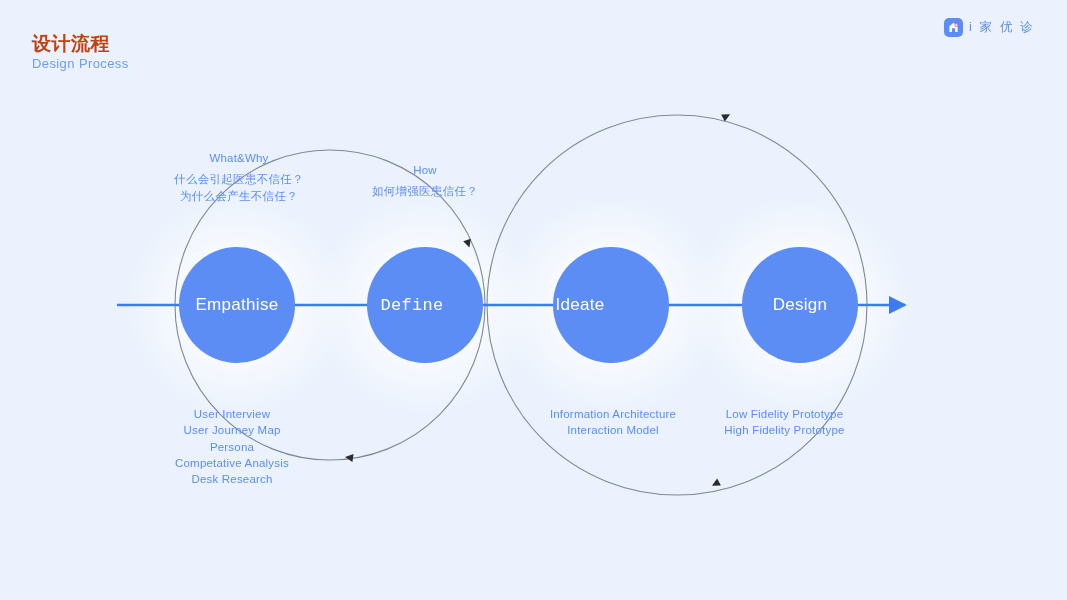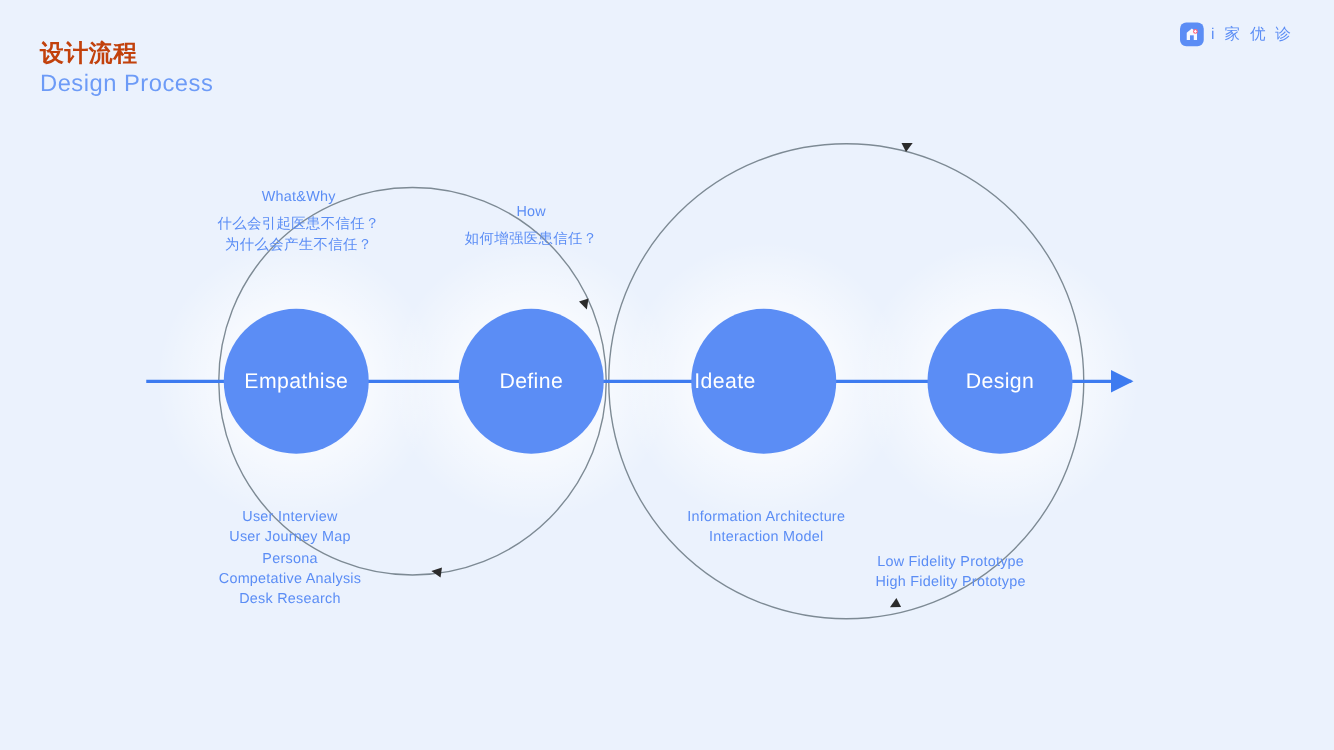--- a/index.html
+++ b/index.html
@@ -33,21 +33,21 @@
     line-height: 1.12;
     user-select: none;
   }
   .header .title-cn {
     font-size: 19px;
     font-weight: bold;
     color: #c2410c;
     letter-spacing: 0.5px;
   }
   .header .title-en {
-    font-size: 19px;
+    font-size: 13px;
     font-weight: 400;
     color: #6d9bf7;
     letter-spacing: 0.4px;
     margin-top: 3px;
   }
 
   
   .logo {
     position: absolute;
     right: 32px;
@@ -105,21 +105,21 @@
   .anno .cn {
     font-size: 11.5px;
     letter-spacing: 0.3px;
   }
   .anno .row { display: block; }
 
   .anno-whatwhy { left: 103px; top: 150px; width: 272px; }
   .anno-how     { left: 330px; top: 150px; width: 190px; margin-top: 12px; }
   .anno-empathise-list { left: 107px; top: 406px; width: 250px; }
   .anno-ideate-list    { left: 489px; top: 406px; width: 248px; }
-  .anno-design-list    { left: 636px; top: 406px; width: 249px; margin-top: 36px; }
+  .anno-design-list    { left: 660px; top: 406px; width: 249px; }
 
   .anno .gap-top { margin-top: 5px; display: block; }
 
   
   .node-label {
     position: absolute;
     color: #ffffff;
     font-size: 17px;
     letter-spacing: 0.3px;
     text-align: center;
@@ -190,21 +190,21 @@
 
     <g>
       <circle cx="237" cy="305" r="58" fill="#5b8df5"></circle>
       <circle cx="425" cy="305" r="58" fill="#5b8df5"></circle>
       <circle cx="611" cy="305" r="58" fill="#5b8df5"></circle>
       <circle cx="800" cy="305" r="58" fill="#5b8df5"></circle>
     </g>
   </svg>
 
   <div class="node-label" style="left:237px; top:305px;">Empathise</div>
-  <div class="node-label" style="left:425px; top:305px;">Define</div>
+  <div class="node-label" style="left:412px; top:305px;font-family:Liberation Mono, monospace;">Define</div>
   <div class="node-label" style="left:580px; top:305px;">Ideate</div>
   <div class="node-label" style="left:800px; top:305px;">Design</div>
 
   <div class="anno anno-whatwhy">
     <span class="row en">What&amp;Why</span>
     <span class="row cn gap-top">什么会引起医患不信任？</span>
     <span class="row cn">为什么会产生不信任？</span>
   </div>
 
   <div class="anno anno-how">

